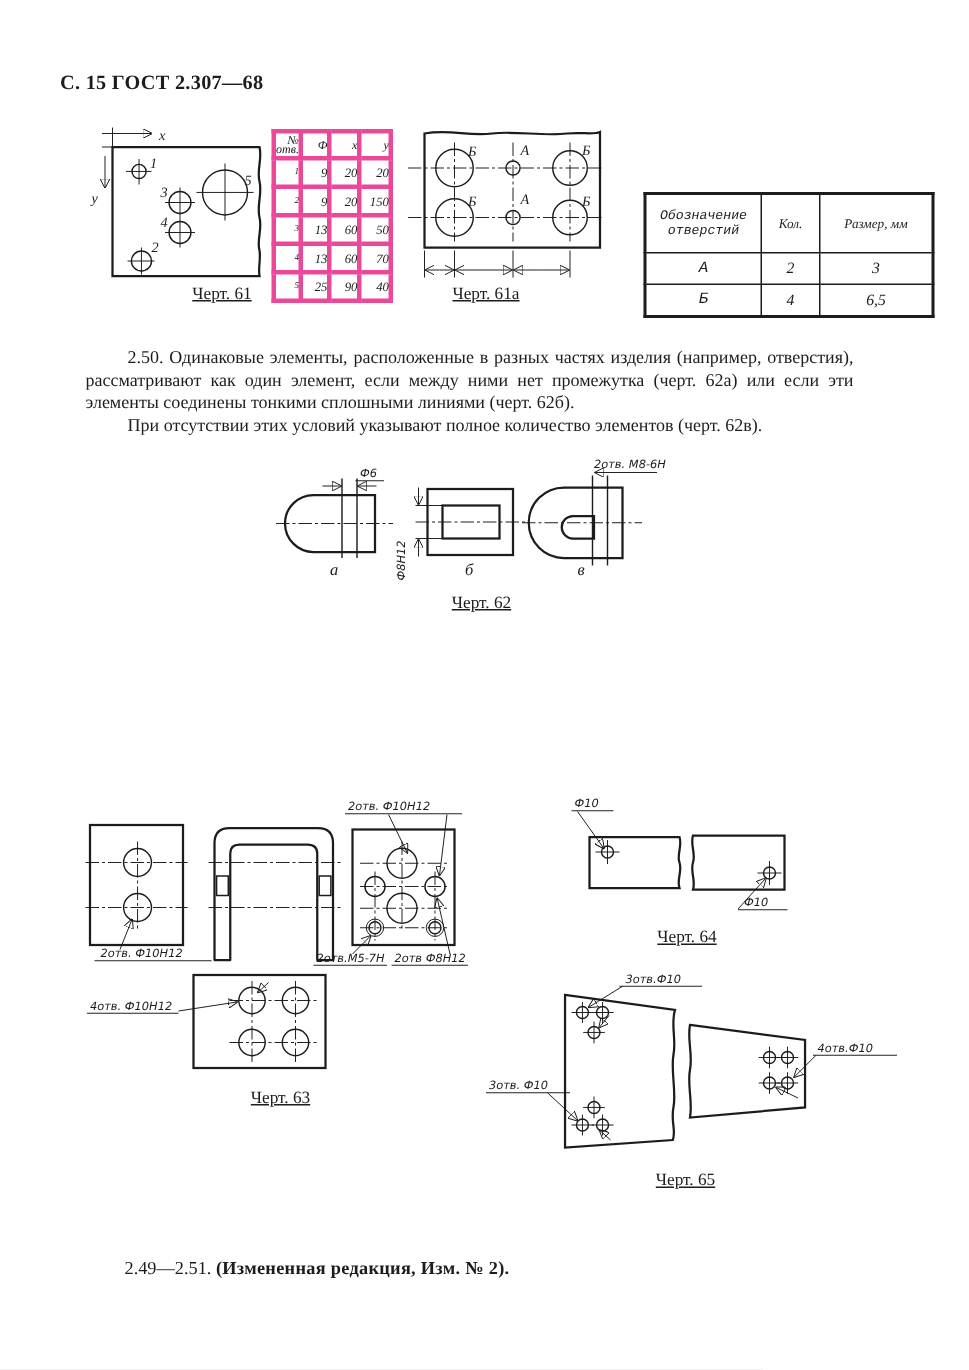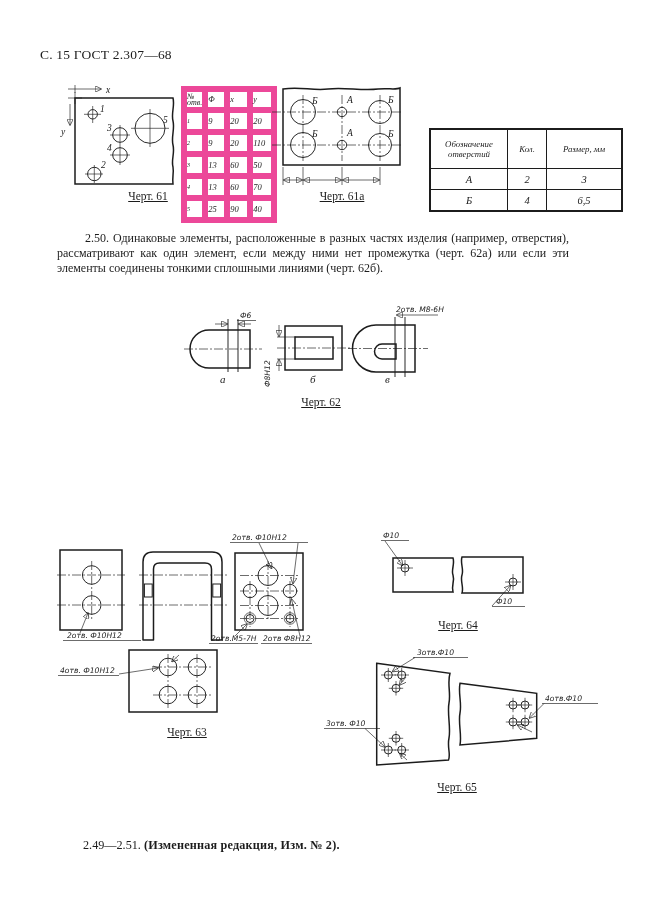--- a/index.html
+++ b/index.html
@@ -1,48 +1,48 @@
 <!DOCTYPE html>
 <html><head>
 <meta charset="utf-8">
 <style>
   html,body{margin:0;padding:0;background:#e8e8e8;}
   .page{position:relative;width:646px;height:913px;background:#ffffff;
         font-family:"Liberation Serif",serif;color:#1c1c1c;overflow:hidden;}
-  .hdr{position:absolute;left:40px;top:47px;font-size:13.5px;font-weight:normal;letter-spacing:.2px;}
+  .hdr{position:absolute;left:40px;top:47px;font-size:13.5px;font-weight:bold;letter-spacing:.2px;}
   .body-text{position:absolute;left:57px;width:512px;font-size:12px;line-height:15px;text-align:justify;}
   .body-text p{margin:0;text-indent:28px;}
   .cap{position:absolute;width:90px;text-align:center;font-size:11.5px;text-decoration:underline;}
   .footer{position:absolute;left:57px;top:813px;font-size:12.2px;text-indent:26px;width:520px;margin-top:25px;}
   .footer b{letter-spacing:.2px;}
   svg{position:absolute;overflow:visible;}
   svg line,svg path,svg rect,svg circle{stroke:#1c1c1c;fill:none;}
   .thick{stroke-width:1.5;}
   .med{stroke-width:.95;}
   .thin{stroke-width:.65;}
   .cl{stroke-width:.65;stroke-dasharray:9 2 2 2;}
   svg text{fill:#1c1c1c;stroke:none;}
   .ann{font-family:"DejaVu Sans",sans-serif;font-style:italic;font-size:7.6px;}
   .num{font-family:"Liberation Serif",serif;font-style:italic;font-size:9.5px;}
   .plbl{font-family:"Liberation Serif",serif;font-style:italic;font-size:11px;}
   
   .t61{position:absolute;left:181px;top:86px;border-collapse:collapse;}
-  .t61 td{border:6px solid #ec4899;text-align:left;vertical-align:middle;
+  .t61 td{border:3px solid #ec4899;text-align:right;vertical-align:middle;
           font-style:italic;font-size:8.5px;padding:0;height:16px;}
   .t61 tr:first-child td{font-size:8px;height:15px;}
   .t61 td:first-child{width:15px;font-size:6px;line-height:6px;}
   .t61 td:nth-child(2){width:16px;}
   .t61 td:nth-child(3){width:17px;}
   .t61 td:nth-child(4){width:18px;}
   
   .t2{position:absolute;left:429px;top:128px;border-collapse:collapse;border:2px solid #1c1c1c;}
   .t2 td{border:1px solid #1c1c1c;text-align:center;vertical-align:middle;padding:1px 2px;}
   .t2 .h{font-style:italic;font-size:8.8px;line-height:10px;height:36px;}
   .t2 .d{font-style:italic;font-size:10.5px;height:18px;}
-  .t2 td:nth-child(1){width:72px;}
+  .t2 td:nth-child(1){width:72px;font-family:Liberation Mono, monospace;}
   .t2 td:nth-child(2){width:34px;}
   .t2 td:nth-child(3){width:70px;text-align:center;}
 </style>
 </head>
 <body>
 
 <div class="page">
 
   <div class="hdr">С. 15 ГОСТ 2.307—68</div>
 
@@ -97,21 +97,21 @@
     <tr>
       <td>1</td>
           <td>9</td>
           <td>20</td>
           <td>20</td>
     </tr>
     <tr>
       <td>2</td>
           <td>9</td>
           <td>20</td>
-          <td>110</td>
+          <td>150</td>
     </tr>
     <tr>
       <td>3</td>
           <td>13</td>
           <td>60</td>
           <td>50</td>
     </tr>
     <tr>
       <td>4</td>
           <td>13</td>
@@ -183,24 +183,25 @@
     </tr>
     <tr>
       <td class="d">Б</td>
       <td class="d">4</td>
       <td class="d">6,5</td>
     </tr>
   </tbody>
     </table>
 
   <div class="cap" style="left:103px;top:190px">Черт. 61</div>
-  <div class="cap" style="left:297px;top:190px">Черт. 61а</div>
+  <div class="cap" style="left:279px;top:190px">Черт. 61а</div>
 
   <div class="body-text" style="top:231px">
     <p>2.50. Одинаковые элементы, расположенные в разных частях изделия (например, отверстия), рассматривают как один элемент, если между ними нет промежутка (черт. 62а) или если эти элементы соединены тонкими сплошными линиями (черт. 62б).</p>
+    <p>При отсутствии этих условий указывают полное количество элементов (черт. 62в).</p>
   </div>
 
   <svg style="left:182px;top:305px" width="265" height="85" viewBox="0 0 265 85">
     <defs>
       <marker id="a62" viewBox="0 0 10 10" refX="9" refY="5" markerWidth="6.5" markerHeight="6.5" orient="auto" markerUnits="userSpaceOnUse">
         <path d="M0 0L10 5L0 10z" fill="#1c1c1c" stroke="none"></path>
       </marker>
       <pattern id="h62" width="5" height="5" patternTransform="rotate(45)" patternUnits="userSpaceOnUse">
         <rect width="5" height="5" fill="#ffffff" stroke="none"></rect>
         <line x1="0" y1="0" x2="0" y2="5" stroke="#1c1c1c" stroke-width="0.8"></line>

